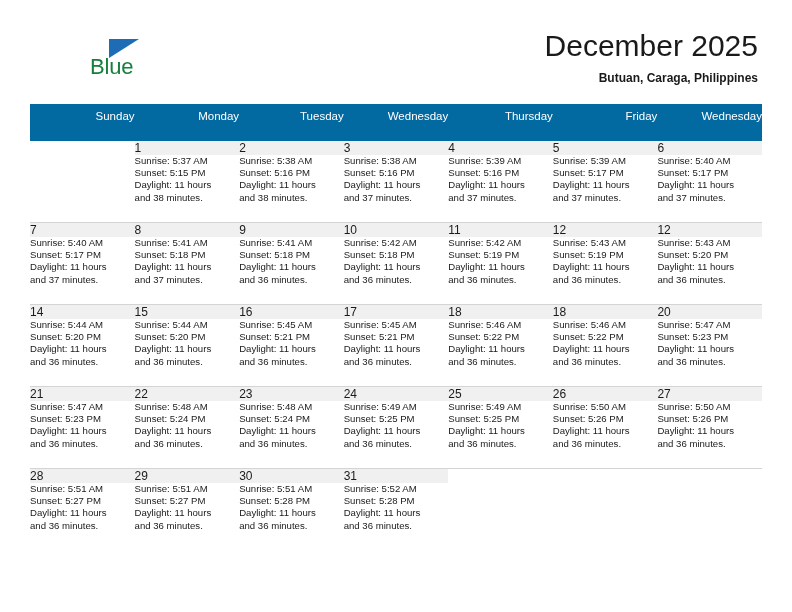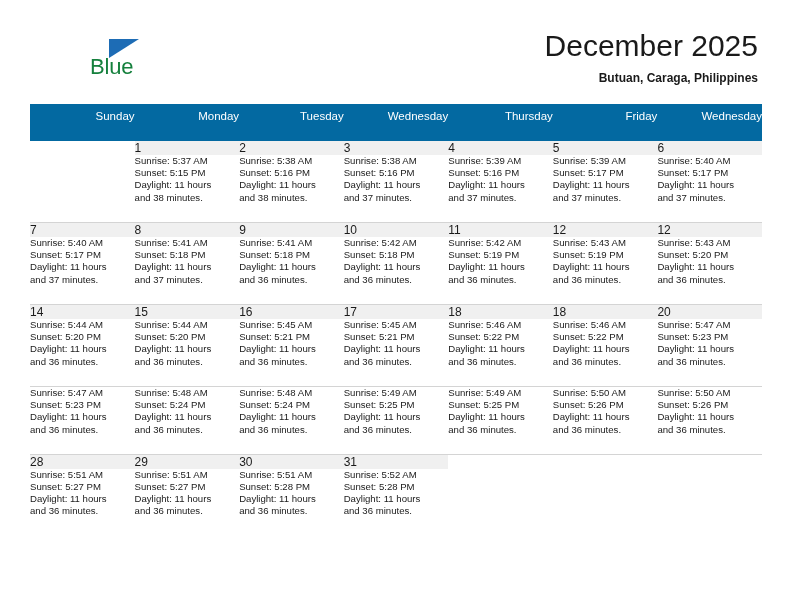--- a/index.html
+++ b/index.html
@@ -338,20 +338,29 @@
             <div>Sunrise: 5:47 AM</div>
             <div>Sunset: 5:23 PM</div>
             <div>Daylight: 11 hours</div>
             <div>and 36 minutes.</div>
           </td>
         </tr>
         <tr class="week-sep">
           <td colspan="7"></td>
         </tr>
         <tr>
+          <td class="daynum">21</td>
+          <td class="daynum">22</td>
+          <td class="daynum">23</td>
+          <td class="daynum">24</td>
+          <td class="daynum">25</td>
+          <td class="daynum">26</td>
+          <td class="daynum">27</td>
+        </tr>
+        <tr>
           <td class="info">
             <div>Sunrise: 5:47 AM</div>
             <div>Sunset: 5:23 PM</div>
             <div>Daylight: 11 hours</div>
             <div>and 36 minutes.</div>
           </td>
           <td class="info">
             <div>Sunrise: 5:48 AM</div>
             <div>Sunset: 5:24 PM</div>
             <div>Daylight: 11 hours</div>

